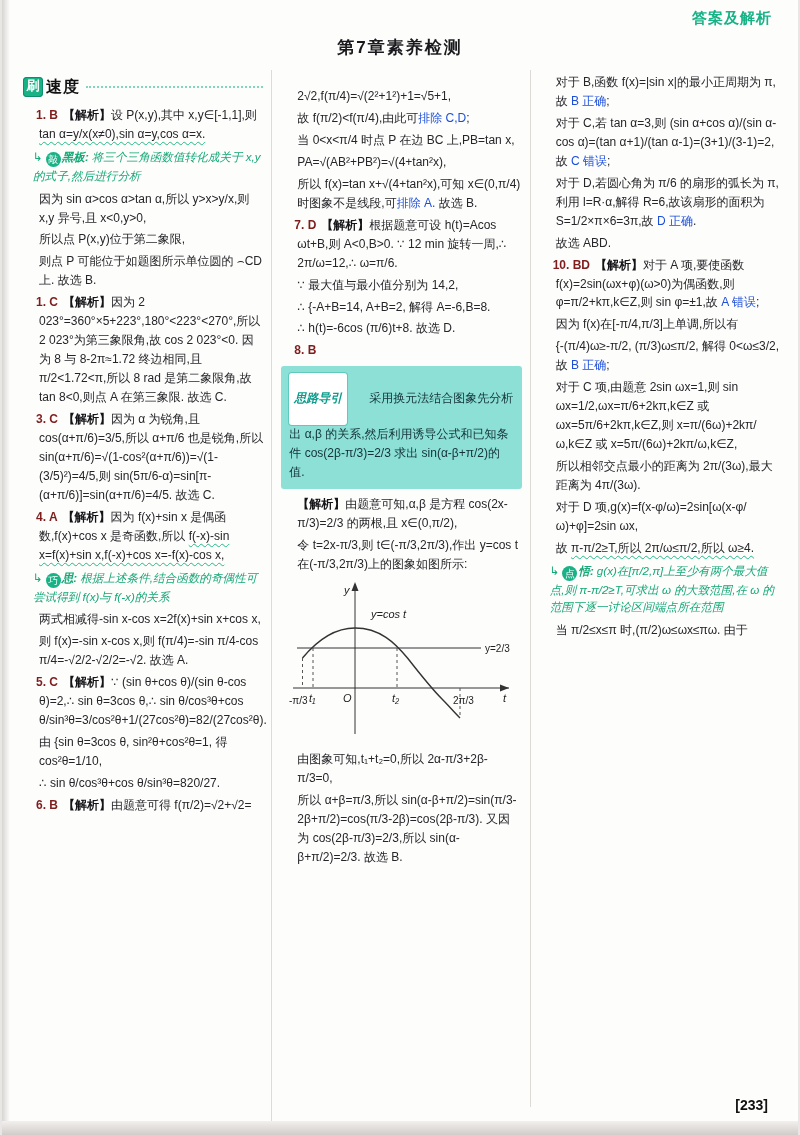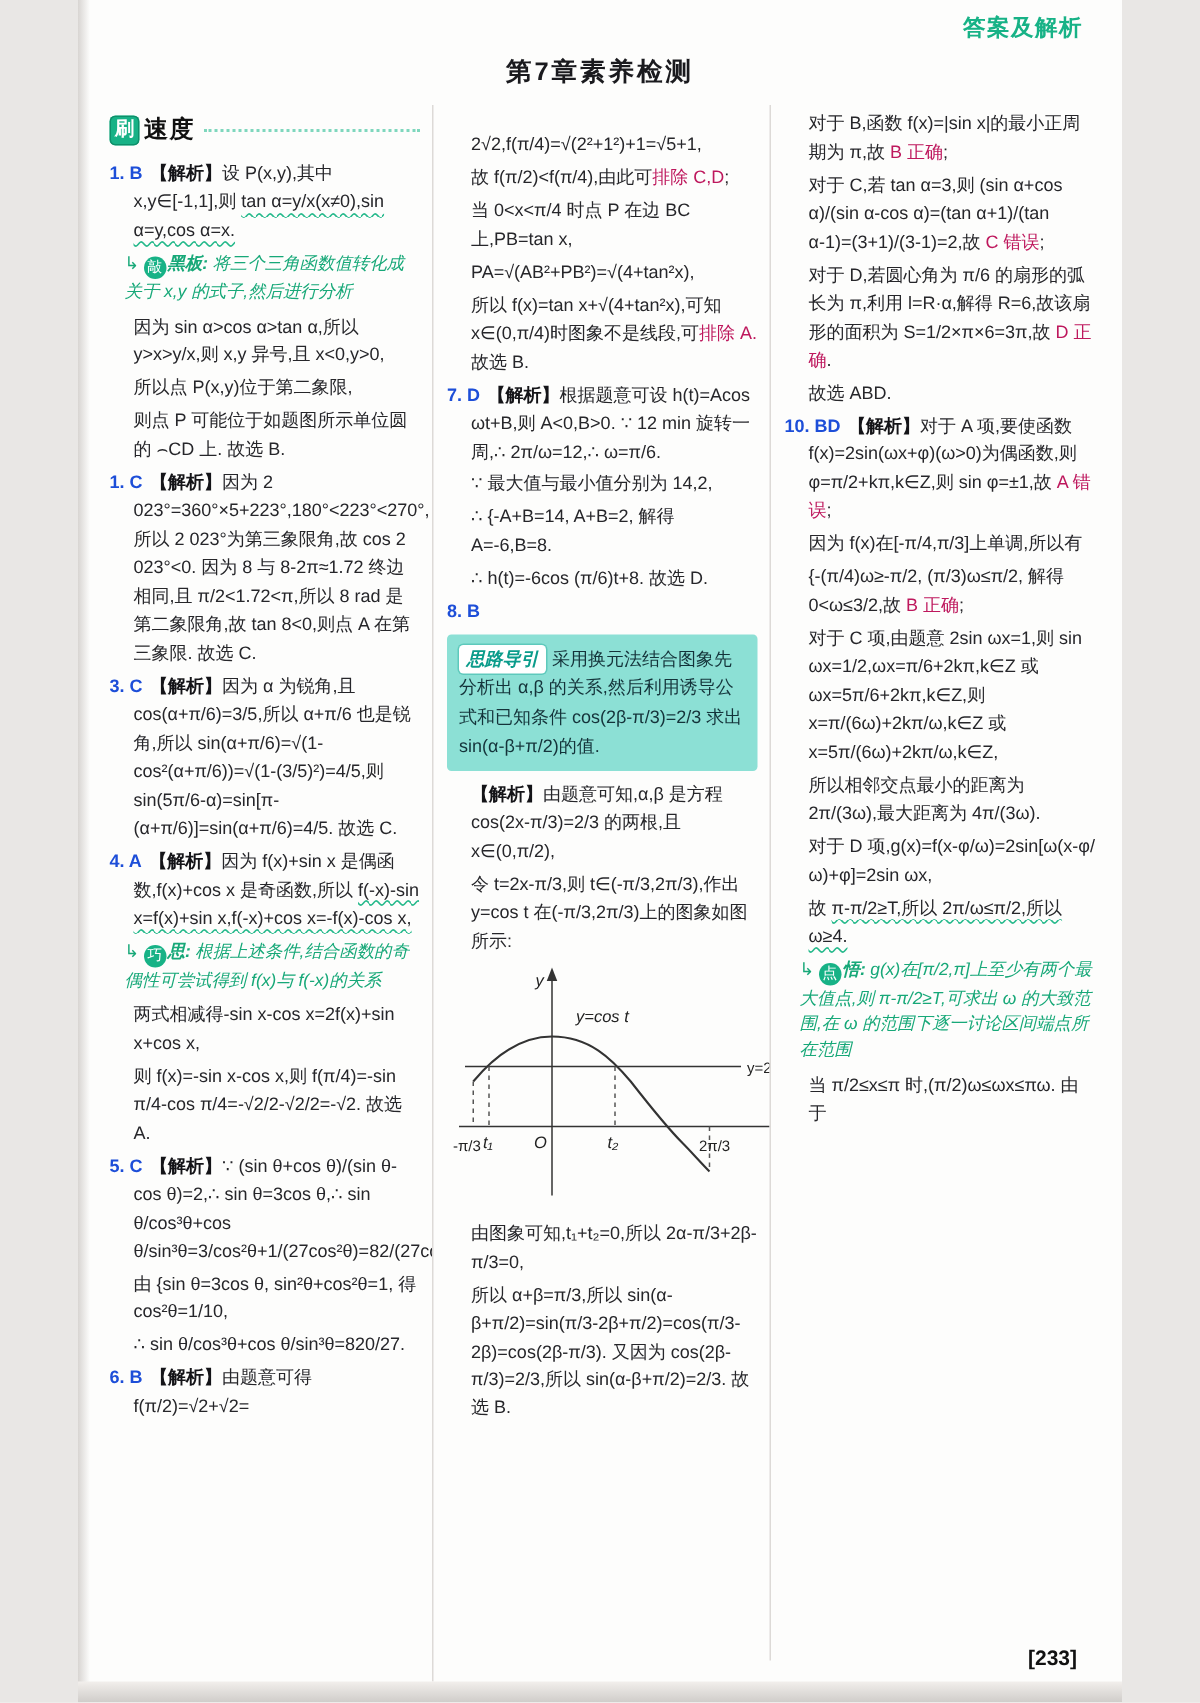--- a/index.html
+++ b/index.html
@@ -1,48 +1,48 @@
 <!DOCTYPE html>
 <html><head>
 <meta charset="utf-8">
 <style>
   html,body{margin:0;padding:0;background:#e9e7e5;}
-  .page{position:relative;width:696px;height:1135px;margin:0 auto;background:#fdfdfc;
+  .page{position:relative;width:796px;height:1135px;margin:0 auto;background:#fdfdfc;
         font-family:"Liberation Sans","DejaVu Sans",sans-serif;color:#26262a;overflow:hidden;}
   .edge-left{position:absolute;left:0;top:0;bottom:0;width:8px;
        background:linear-gradient(90deg,#d8d5d2,rgba(255,255,255,0));pointer-events:none;}
   .edge-bottom{position:absolute;left:0;right:0;bottom:0;height:14px;
        background:linear-gradient(#f2efec,#cfccc9);pointer-events:none;}
   .hdr-right{position:absolute;top:9px;right:26px;color:#17b286;font-weight:bold;font-size:15px;letter-spacing:1px;}
   .title{position:absolute;top:36px;left:50%;transform:translateX(-50%);margin:0;
          font-size:17px;font-weight:bold;color:#1a1a1e;letter-spacing:2px;white-space:nowrap;}
   .cols{position:absolute;top:70px;left:12px;right:10px;bottom:28px;display:flex;}
   .col{flex:1 1 0;padding:0 8px 0 9px;height:100%;overflow:hidden;font-size:12px;line-height:1.58;}
   .col + .col{border-left:1px solid #dddad7;}
   #col1{padding-top:14px;}
   .badge-row{display:flex;align-items:center;margin:4px 0 7px 0;}
   .badge-icon{display:inline-flex;align-items:center;justify-content:center;width:20px;height:20px;
       background:#17b286;color:#fff;font-weight:bold;font-size:13px;border-radius:4px;box-shadow:0 0 0 1px #0e8f6a inset;}
   .badge-label{font-weight:bold;font-size:16px;color:#111;margin-left:3px;letter-spacing:1px;}
   .dotline{flex:1;margin-left:6px;border-top:2px dotted #7fd7bd;height:0;}
   .para{margin:3px 0;padding-left:16px;text-indent:-16px;}
   .para.cont{text-indent:0;}
-  .num{color:#1d4ed8;font-weight:bold;margin-right:5px;}
+  .num{color:#7f1d1d;font-weight:bold;margin-right:5px;margin-left:13px;}
   .seg.lab{font-weight:bold;color:#141418;}
-  .seg.grn{color:#be185d;}
+  .seg.grn{color:#1d4ed8;}
   .seg.wavy{text-decoration:underline;text-decoration-style:wavy;text-decoration-color:#25b98b;
             text-decoration-thickness:1px;text-underline-offset:3px;}
   .note{margin:4px 0 5px 10px;color:#17a878;font-size:11.6px;line-height:1.5;font-style:italic;}
   .note .arr{font-style:normal;margin-right:2px;}
   .note .circ{display:inline-flex;align-items:center;justify-content:center;width:15px;height:15px;
       border-radius:50%;background:#17b286;color:#fff;font-size:10px;font-style:normal;margin:0 1px 0 1px;vertical-align:-2px;}
   .note .nlb{font-weight:bold;margin-right:3px;}
   .guide{margin:6px 0;background:#8ce0d5;border-radius:3px;padding:7px 8px;color:#14333a;line-height:1.6;}
   .guide .glabel{display:inline-block;background:#fff;color:#0b9c8b;font-weight:bold;font-style:italic;
-      border-radius:3px;padding:0 5px;margin-right:4px;box-shadow:0 0 0 1px #5ec9bc;}
+      border-radius:3px;padding:16px 5px;margin-right:22px;box-shadow:0 0 0 1px #5ec9bc;}
   .graphwrap{margin:4px auto;width:232px;}
   .graphwrap svg{display:block;}
   .gl{font-size:11px;fill:#222;font-style:italic;}
   .gls{font-size:10px;fill:#222;}
   .pagenum{position:absolute;bottom:22px;right:30px;font-weight:bold;font-size:14px;color:#111;}
 </style>
 </head>
 <body>
 
 <div class="page">

